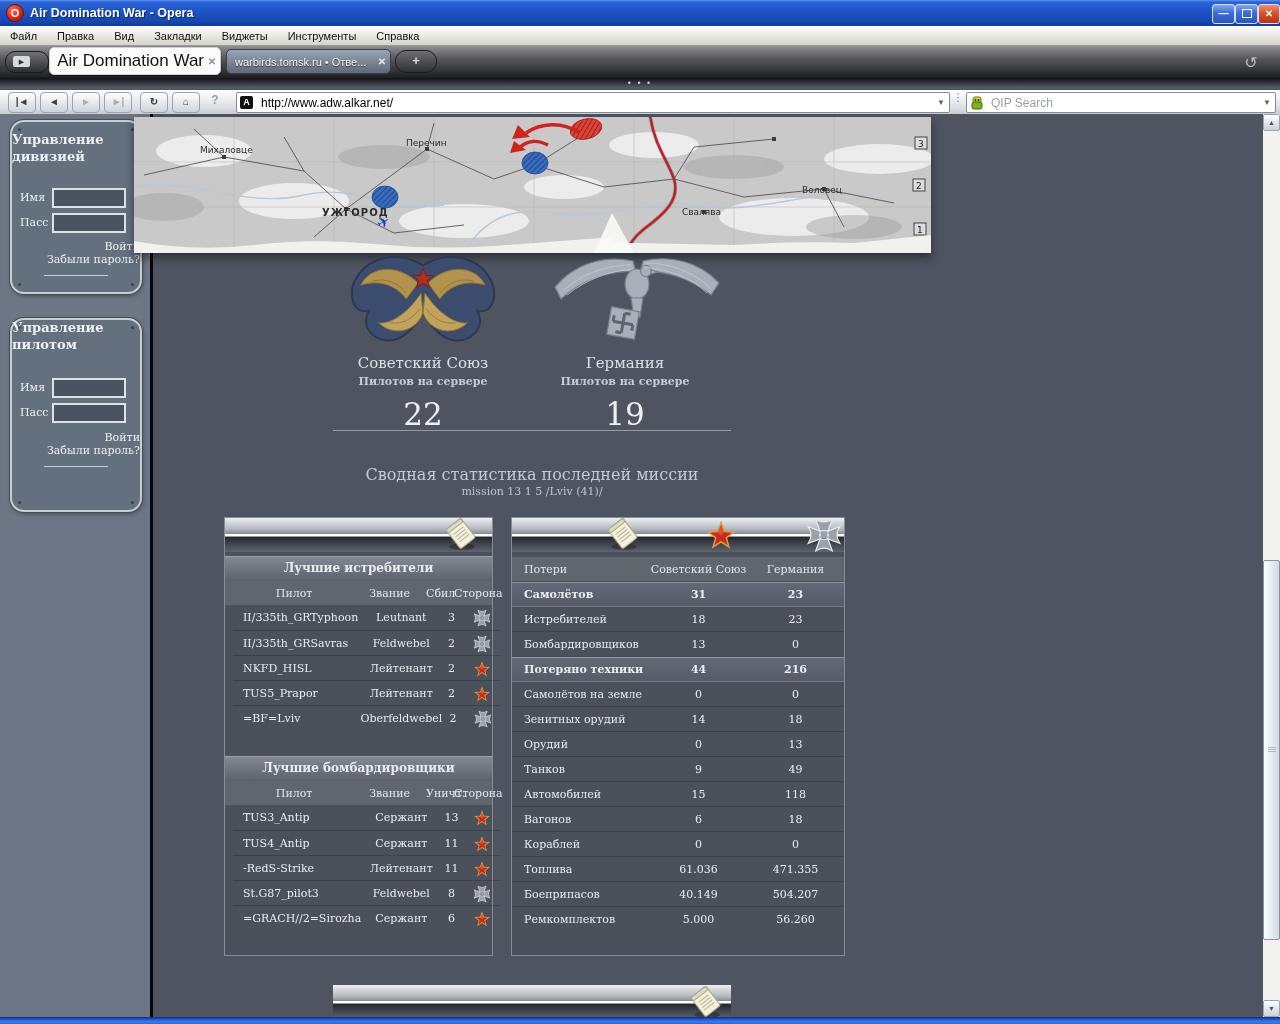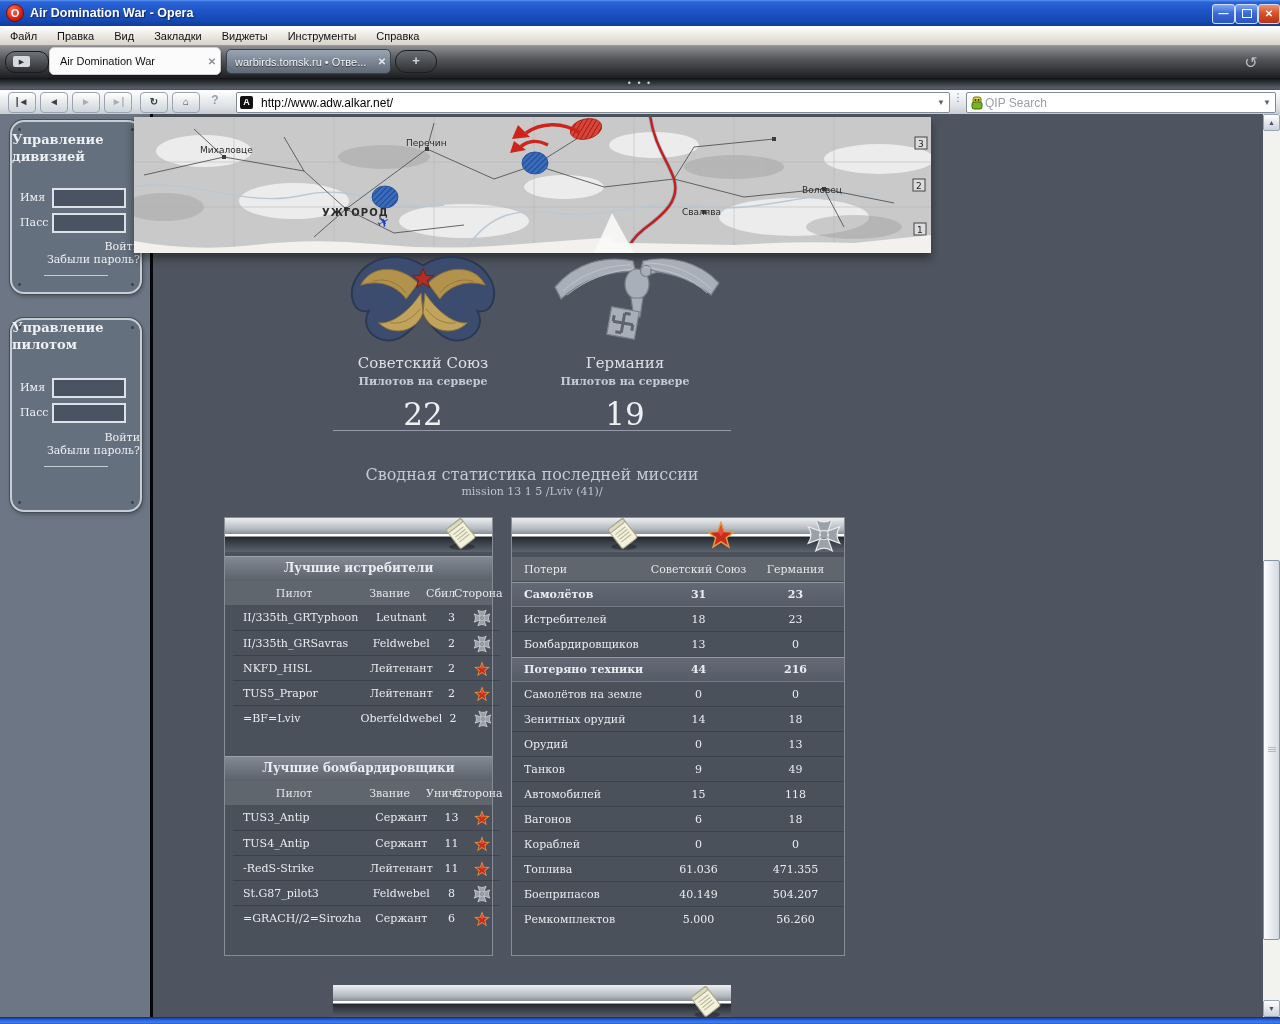--- a/index.html
+++ b/index.html
@@ -34,21 +34,21 @@
     background:linear-gradient(180deg,#8e9094 0%,#55575b 40%,#1c1e21 100%);}
   .tabgrip{left:0;top:78px;width:1280px;height:12px;
     background:linear-gradient(180deg,#101214,#585e68 85%,#454b54);
     text-align:center;color:#c9cdd3;font-size:9px;line-height:10px;letter-spacing:2px;}
   .paneltoggle{left:5px;top:51px;width:42px;height:20px;border-radius:10px;
     background:linear-gradient(180deg,#6f7276,#2c2e32);border:1px solid #1a1b1e;}
   .paneltoggle .chip{position:absolute;left:7px;top:4px;width:17px;height:11px;background:#d7dade;
     border-radius:2px;color:#2e3136;font-size:7px;line-height:11px;text-align:center;}
   .tab-active{left:49px;top:47px;width:170px;height:26px;background:#fbfbfb;border:1px solid #cfcfcf;
     border-radius:5px;display:flex;align-items:center;box-shadow:0 1px 2px rgba(0,0,0,.5);}
-  .tab-active .lbl{font-size:11px;color:#121212;padding-left:10px;flex:1;}
+  .tab-active .lbl{font-size:17px;color:#121212;padding-left:0;flex:1;text-align:right;}
   .tab-inactive{left:226px;top:49px;width:163px;height:23px;border-radius:5px;
     background:linear-gradient(180deg,#9aa5b4,#5e6876);border:1px solid #3b414b;
     display:flex;align-items:center;}
   .tab-inactive .lbl{font-size:11px;color:#f2f4f7;padding-left:8px;flex:1;text-shadow:0 1px 1px #333;}
   .tabclose{width:16px;color:#8a8f96;font-size:10px;font-weight:bold;text-align:center;}
   .tab-inactive .tabclose{color:#e8ebf0;}
   .newtab{left:395px;top:50px;width:40px;height:21px;border-radius:11px;
     background:linear-gradient(180deg,#6b6e73,#2e3034);border:1px solid #1c1d20;
     text-align:center;color:#d6d9de;font-size:13px;line-height:20px;font-weight:bold;}
   .trashico{left:1240px;top:52px;width:22px;height:22px;color:#b9bec6;font-size:16px;
@@ -67,21 +67,21 @@
     border-radius:2px;display:flex;align-items:center;}
   .doc-ico{width:13px;height:13px;background:#111;border-radius:2px;margin-left:3px;color:#fff;
     font-size:9px;font-weight:bold;text-align:center;line-height:13px;}
   .addressbar input{flex:1;border:none;outline:none;font-size:12px;color:#000;margin-left:6px;
     font-family:"Liberation Sans",sans-serif;background:transparent;}
   .fieldarrow{width:16px;color:#5a626e;font-size:8px;text-align:center;}
   .splitdots{left:952px;top:92px;width:12px;height:20px;color:#7b828c;font-size:11px;line-height:10px;text-align:center;}
   .qipbar{left:966px;top:92px;width:308px;height:19px;background:#fff;border:1px solid #828c98;
     border-radius:2px;display:flex;align-items:center;}
   .qip-ico{width:12px;height:14px;margin-left:4px;}
-  .qipbar input{flex:1;border:none;outline:none;font-size:12px;background:transparent;
+  .qipbar input{flex:1;border:none;outline:none;font-size:12px;margin-left:6px;background:transparent;
     font-family:"Liberation Sans",sans-serif;color:#444;}
   .qipbar input::placeholder{color:#9aa0a8;}
 
   
   .viewport{left:0;top:114px;width:1280px;height:903px;overflow:hidden;background:#4f5560;}
   .page-sidebar{position:absolute;left:0;top:0;width:150px;height:100%;background:#6d7684;}
   .vdivider{position:absolute;left:150px;top:0;width:3px;height:100%;background:#05070b;}
   .page-content{position:absolute;left:153px;top:0;width:1111px;height:100%;background:#4f5560;}
 
   

